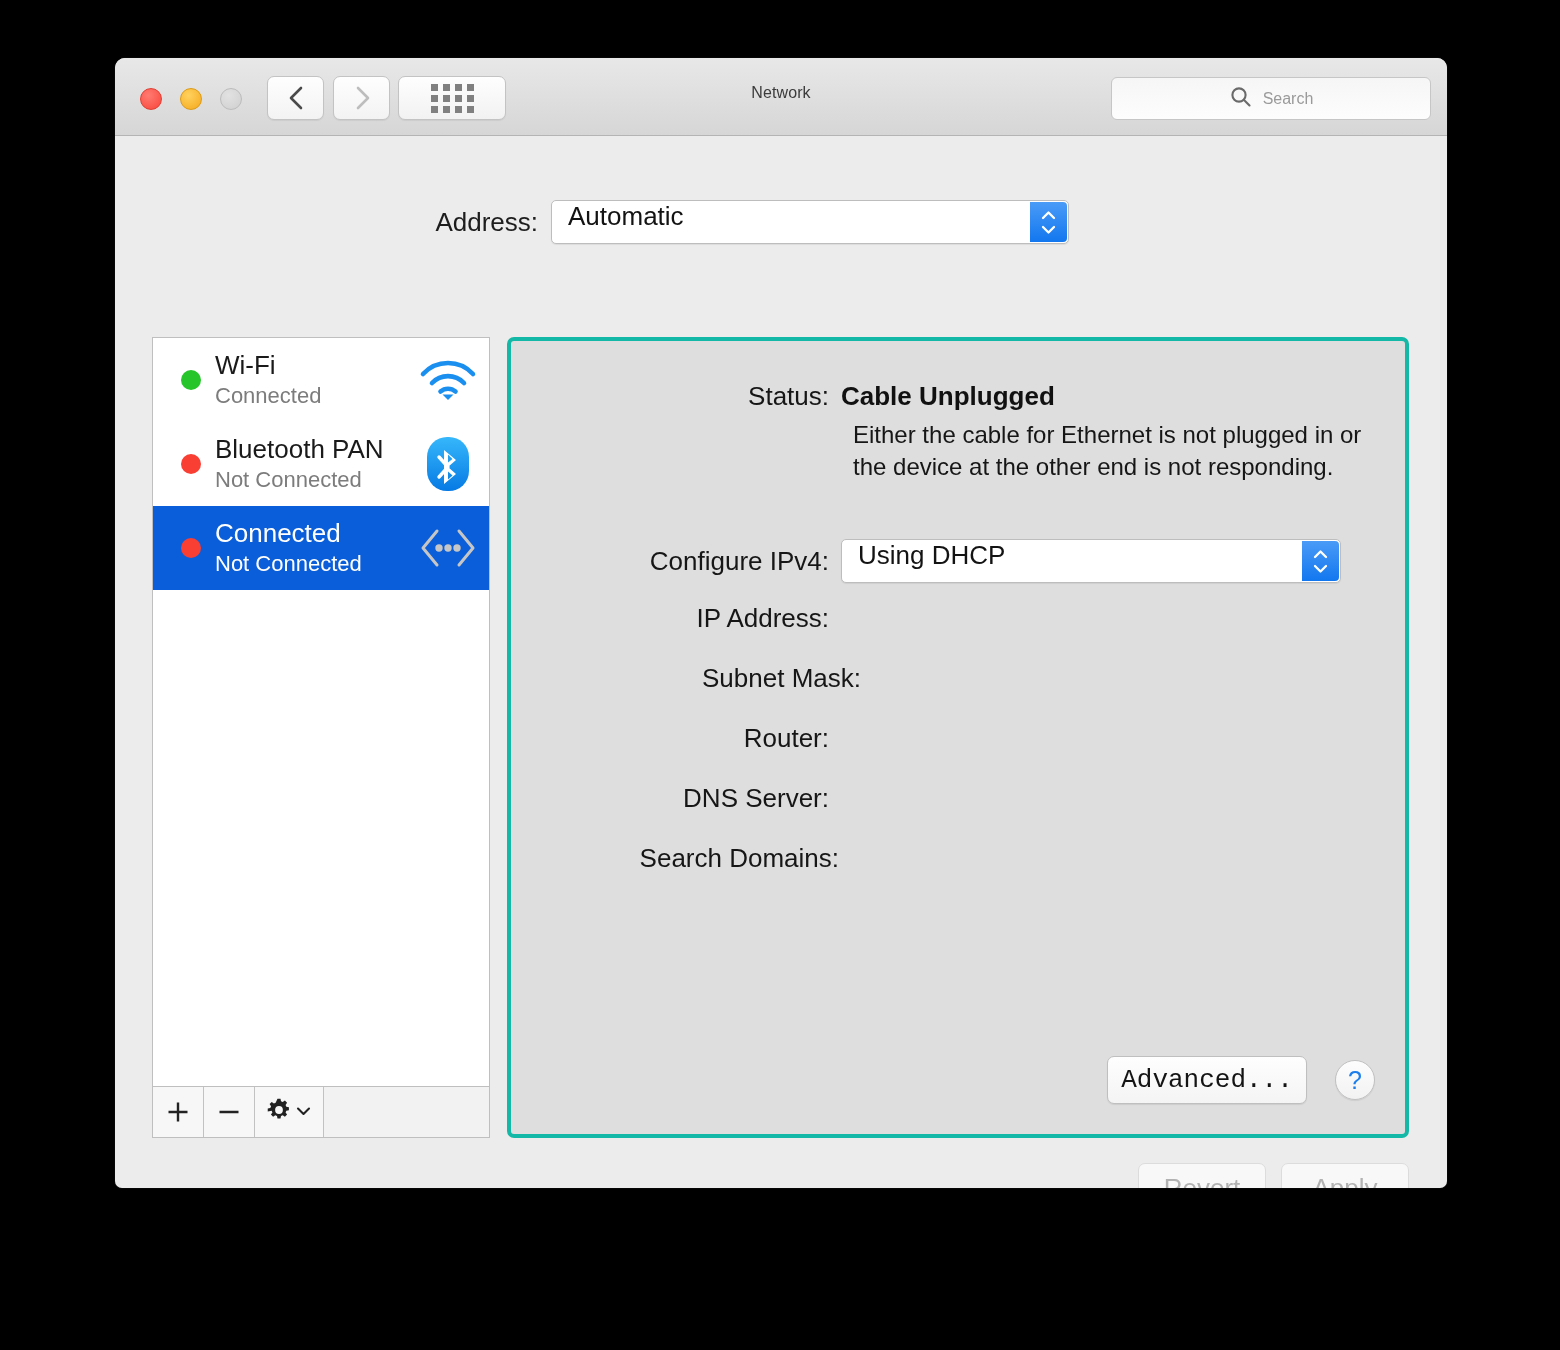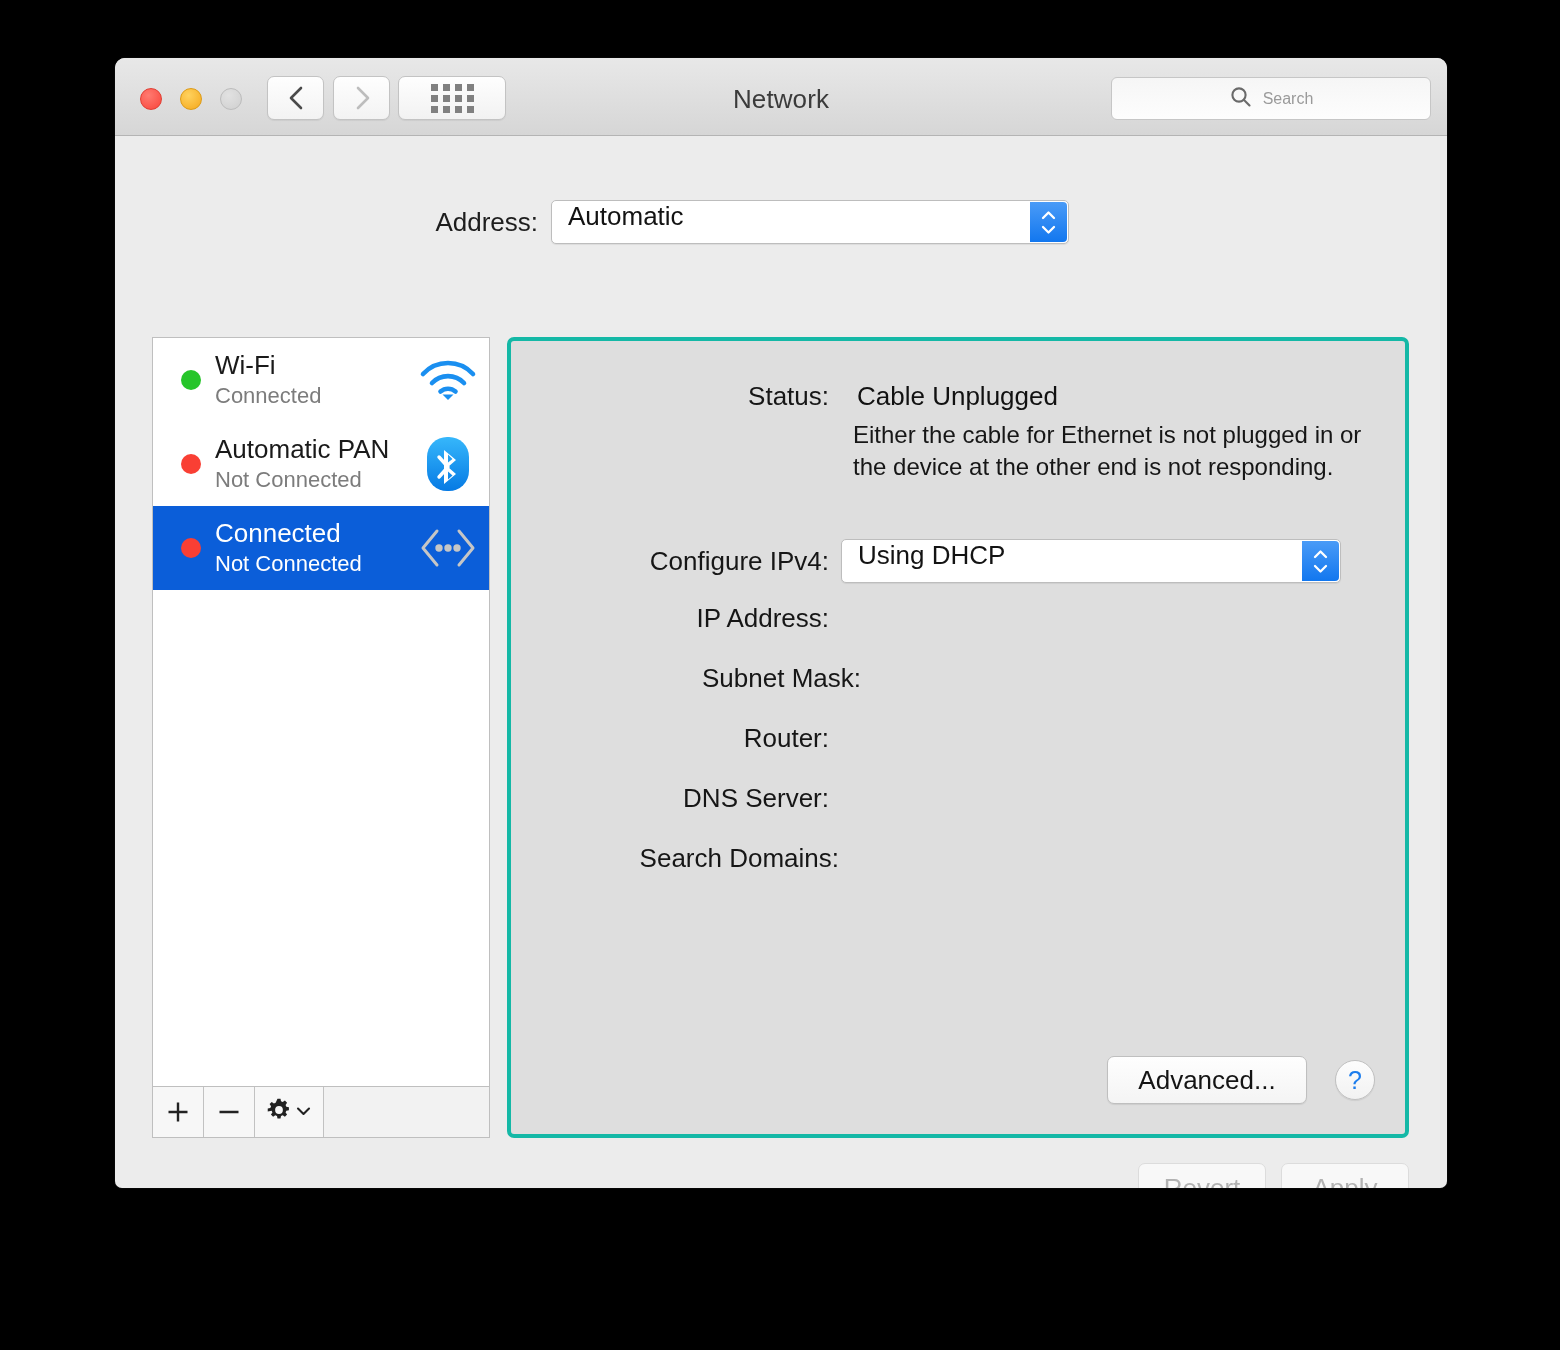--- a/index.html
+++ b/index.html
@@ -95,21 +95,21 @@
     grid-template-rows: repeat(3, 7px);
     gap: 4px 5px;
   }
   .griddots i { display: block; width: 7px; height: 7px; background: #808080; }
 
   .wintitle {
     position: absolute;
     left: 0; right: 0;
     top: 26px;
     text-align: center;
-    font-size: 26px;
+    font-size: 16px;
     color: #3b3b3b;
     letter-spacing: 0.1px;
   }
 
   .searchfield {
     position: absolute;
     right: 16px;
     top: 19px;
     width: 320px;
     height: 43px;
@@ -267,21 +267,21 @@
     text-align: right;
     padding-right: 12px;
     font-size: 26px;
     color: #161616;
     box-sizing: border-box;
   }
   .field-value {
     font-size: 26px;
     color: #111111;
   }
-  .field-value.bold { font-weight: normal; margin-left: 16px; }
+  .field-value.bold { font-weight: bold; }
   .status-desc {
     position: absolute;
     left: 342px;
     top: 78px;
     width: 510px;
     font-size: 24px;
     line-height: 1.33;
     color: #161616;
   }
   .popup-ipv4 { width: 500px; }
@@ -295,20 +295,21 @@
     border-radius: 7px;
     background: linear-gradient(to bottom, #fefefe, #f4f4f4);
     border: 1px solid #bfbfbf;
     box-shadow: 0 1px 1px rgba(0,0,0,0.08);
     box-sizing: border-box;
     display: flex;
     align-items: center;
     justify-content: center;
     font-size: 26px;
     color: #141414;
+    font-family: Liberation Mono, monospace;
   }
   .help-btn {
     position: absolute;
     right: 30px;
     bottom: 34px;
     width: 40px;
     height: 40px;
     border-radius: 50%;
     background: linear-gradient(to bottom, #fdfdfd, #f2f2f2);
     border: 1px solid #c0c0c0;
@@ -435,21 +436,21 @@
               <path d="M14 25 A22 22 0 0 1 46 25" fill="none" stroke="#1a8ff0" stroke-width="4.6" stroke-linecap="round"></path>
               <path d="M22.5 33.5 A11.5 11.5 0 0 1 37.5 33.5" fill="none" stroke="#1a8ff0" stroke-width="4.6" stroke-linecap="round"></path>
               <polygon points="30,42 24.5,36.5 35.5,36.5" fill="#1a8ff0"></polygon>
             </svg>
           </span>
         </div>
 
         <div class="svc">
           <span class="svc-dot" style="background:#f93f34"></span>
           <span class="svc-text">
-            <div class="svc-name">Automatic PAN</div>
+            <div class="svc-name">Bluetooth PAN</div>
             <div class="svc-status">Not Connected</div>
           </span>
           <span class="svc-icon">
             <svg width="46" height="58" viewBox="0 0 46 58">
               <defs>
                 <linearGradient id="btg" x1="0" y1="0" x2="0" y2="1">
                   <stop offset="0%" stop-color="#36b7fb"></stop>
                   <stop offset="100%" stop-color="#067ae4"></stop>
                 </linearGradient>
               </defs>

